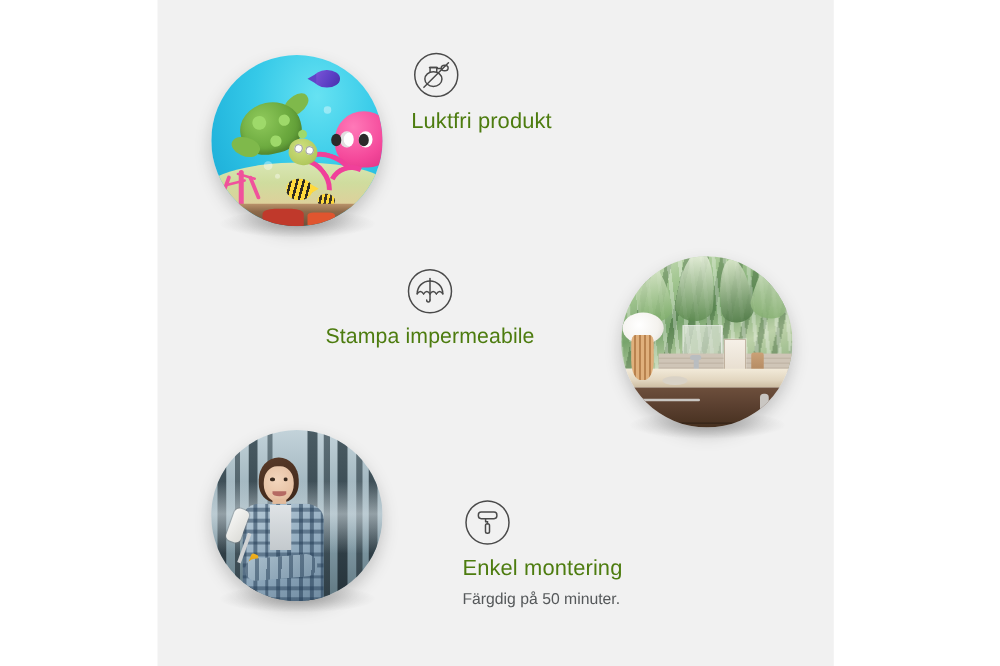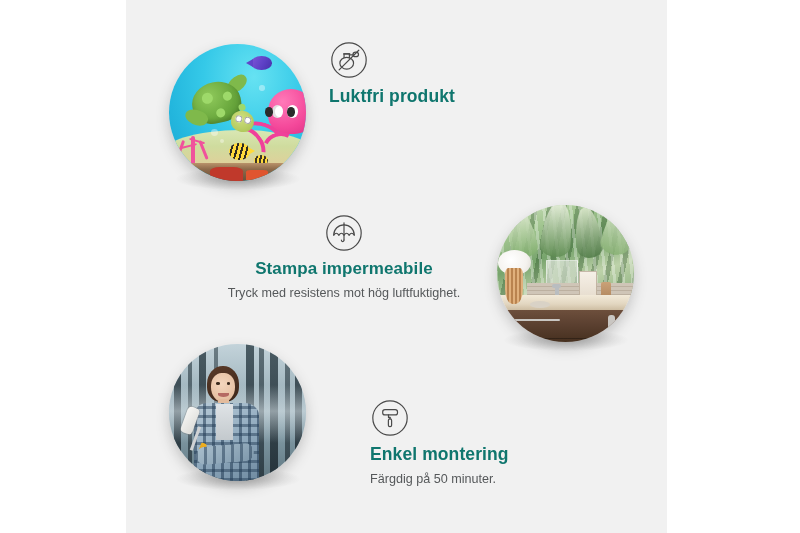--- a/index.html
+++ b/index.html
@@ -35,22 +35,22 @@
   
   .feature {
     position: absolute;
   }
   .feature .icon-wrap {
     width: 38px;
     height: 38px;
   }
   .feature .headline {
     font-size: 17.5px;
-    font-weight: bold;
-    color: #0f766e;
+    font-weight: normal;
+    color: #4d7c0f;
     letter-spacing: .1px;
     margin: 7px 0 5px 0;
     white-space: nowrap;
   }
   .feature .body {
     font-size: 12.6px;
     line-height: 1.52;
     color: #55585a;
   }
 
@@ -661,21 +661,20 @@
         <path d="M25.4 22.2 C27.2 19.6 29.0 19.6 30.8 22.2"></path>
 
         <path d="M20 11.4 L20 27.4"></path>
 
         <path d="M20 27.4 C20 29.6 17.2 29.6 17.2 27.4"></path>
 
         <path d="M20 11.4 L20 9.3"></path>
       </svg>
     </div>
     <div class="headline">Stampa impermeabile</div>
-    <div class="body">Tryck med resistens mot hög luftfuktighet.</div>
   </div>
 
   <div class="feature" id="feat-mount">
     <div class="icon-wrap">
       <svg viewBox="0 0 40 40" width="38" height="38" fill="none" stroke="#4a4a4a" stroke-width="1.25" stroke-linecap="round" stroke-linejoin="round">
         <circle cx="20" cy="20" r="18.1"></circle>
 
         <rect x="12.3" y="11.2" width="15.6" height="5.6" rx="2.4"></rect>
 
         <path d="M18.4 16.8 L18.4 19.4 L20.0 19.4"></path>

